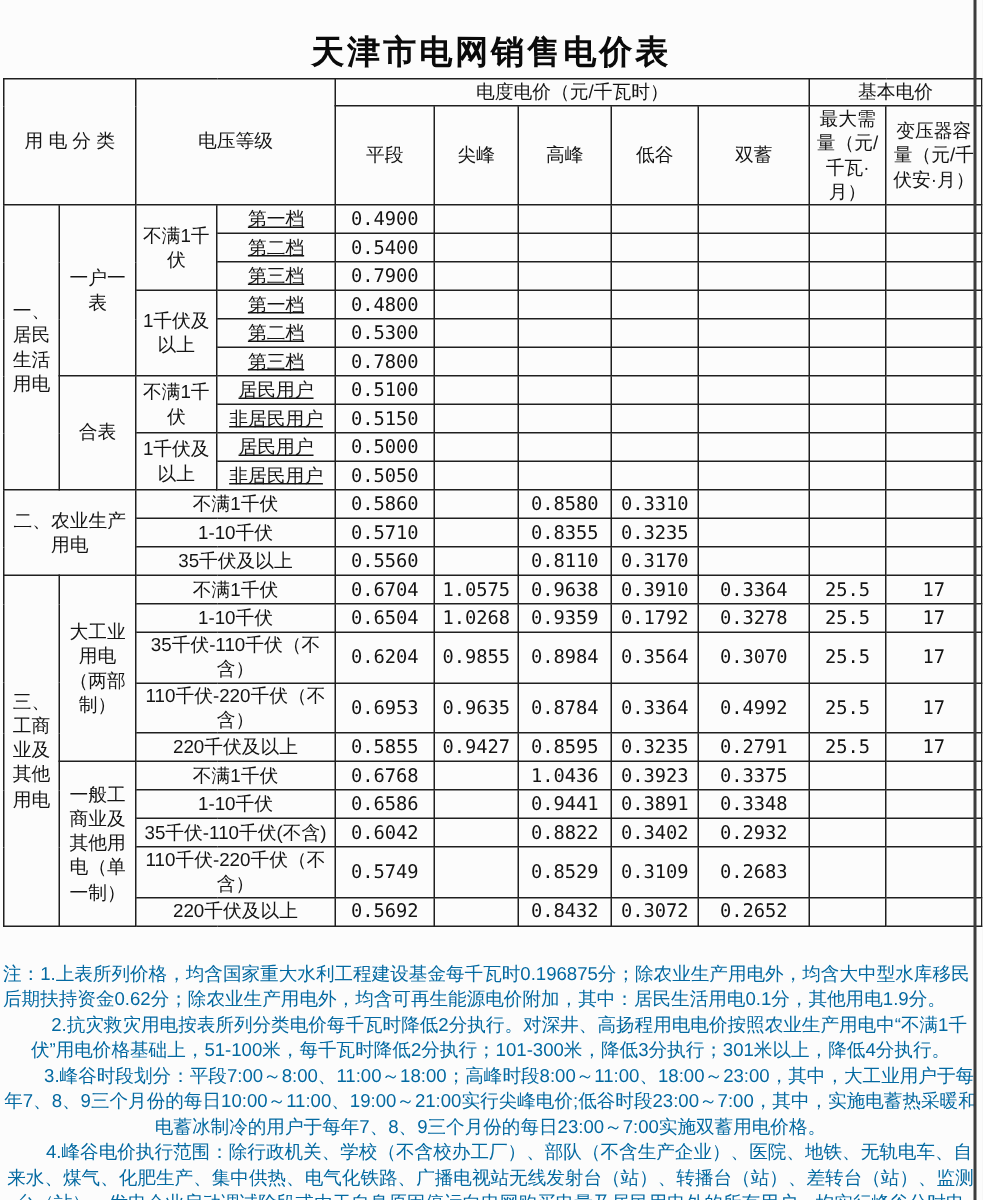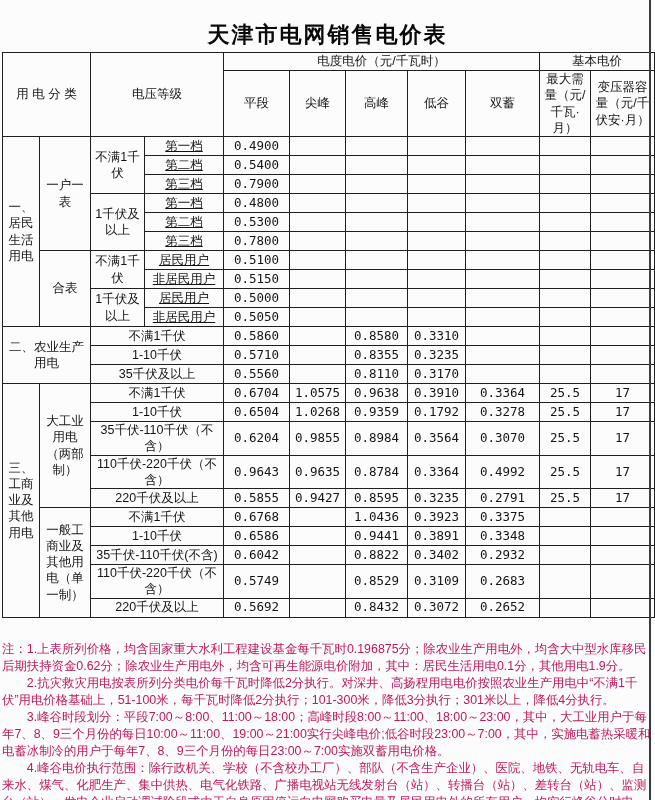--- a/index.html
+++ b/index.html
@@ -31,24 +31,24 @@
   tr.h2 { height:49px; }
   tr.r  { height:19px; }
   td.group { font-size:13px; }
   td.num { font-family:"DejaVu Sans Mono", monospace; font-size:12.5px; }
   td.vlabel { text-align:left; padding:0 4px; font-size:13px; line-height:1.5;font-family:Liberation Serif, serif; }
   td.seclabel { text-align:left; padding:0 3px; font-size:13px; line-height:1.5; }
   td.ltxt { text-align:left; padding-left:5px;text-decoration:underline; }
   td.small { font-size:12px; line-height:1.25; }
   .notes { margin:23px 3px 0 2px; }
   .notes p {
-    font-size:12.4px; line-height:17px; color:#be185d;
+    font-size:12.4px; line-height:17px; color:#0369a1;
     text-align:left;
   }
-  .notes p.ind { text-indent:2em; }
+  .notes p.ind { text-indent:2em;text-align:center; }
   .scan-edge {
     position:absolute; top:0; left:649px; width:2px; height:800px;
     background:#3c3c3c;
   }
 </style>
 </head>
 <body>
 
 <div class="page">
   <div class="title">天津市电网销售电价表</div>
@@ -252,21 +252,21 @@
       <td class="num">0.6204</td>
       <td class="num">0.9855</td>
       <td class="num">0.8984</td>
       <td class="num">0.3564</td>
       <td class="num">0.3070</td>
       <td class="num">25.5</td>
       <td class="num">17</td>
     </tr>
     <tr class="r">
       <td colspan="2" class="small">110千伏-220千伏（不含）</td>
-      <td class="num">0.9643</td>
+      <td class="num">0.6953</td>
       <td class="num">0.9635</td>
       <td class="num">0.8784</td>
       <td class="num">0.3364</td>
       <td class="num">0.4992</td>
       <td class="num">25.5</td>
       <td class="num">17</td>
     </tr>
     <tr class="r">
       <td colspan="2">220千伏及以上</td>
       <td class="num">0.5855</td>

